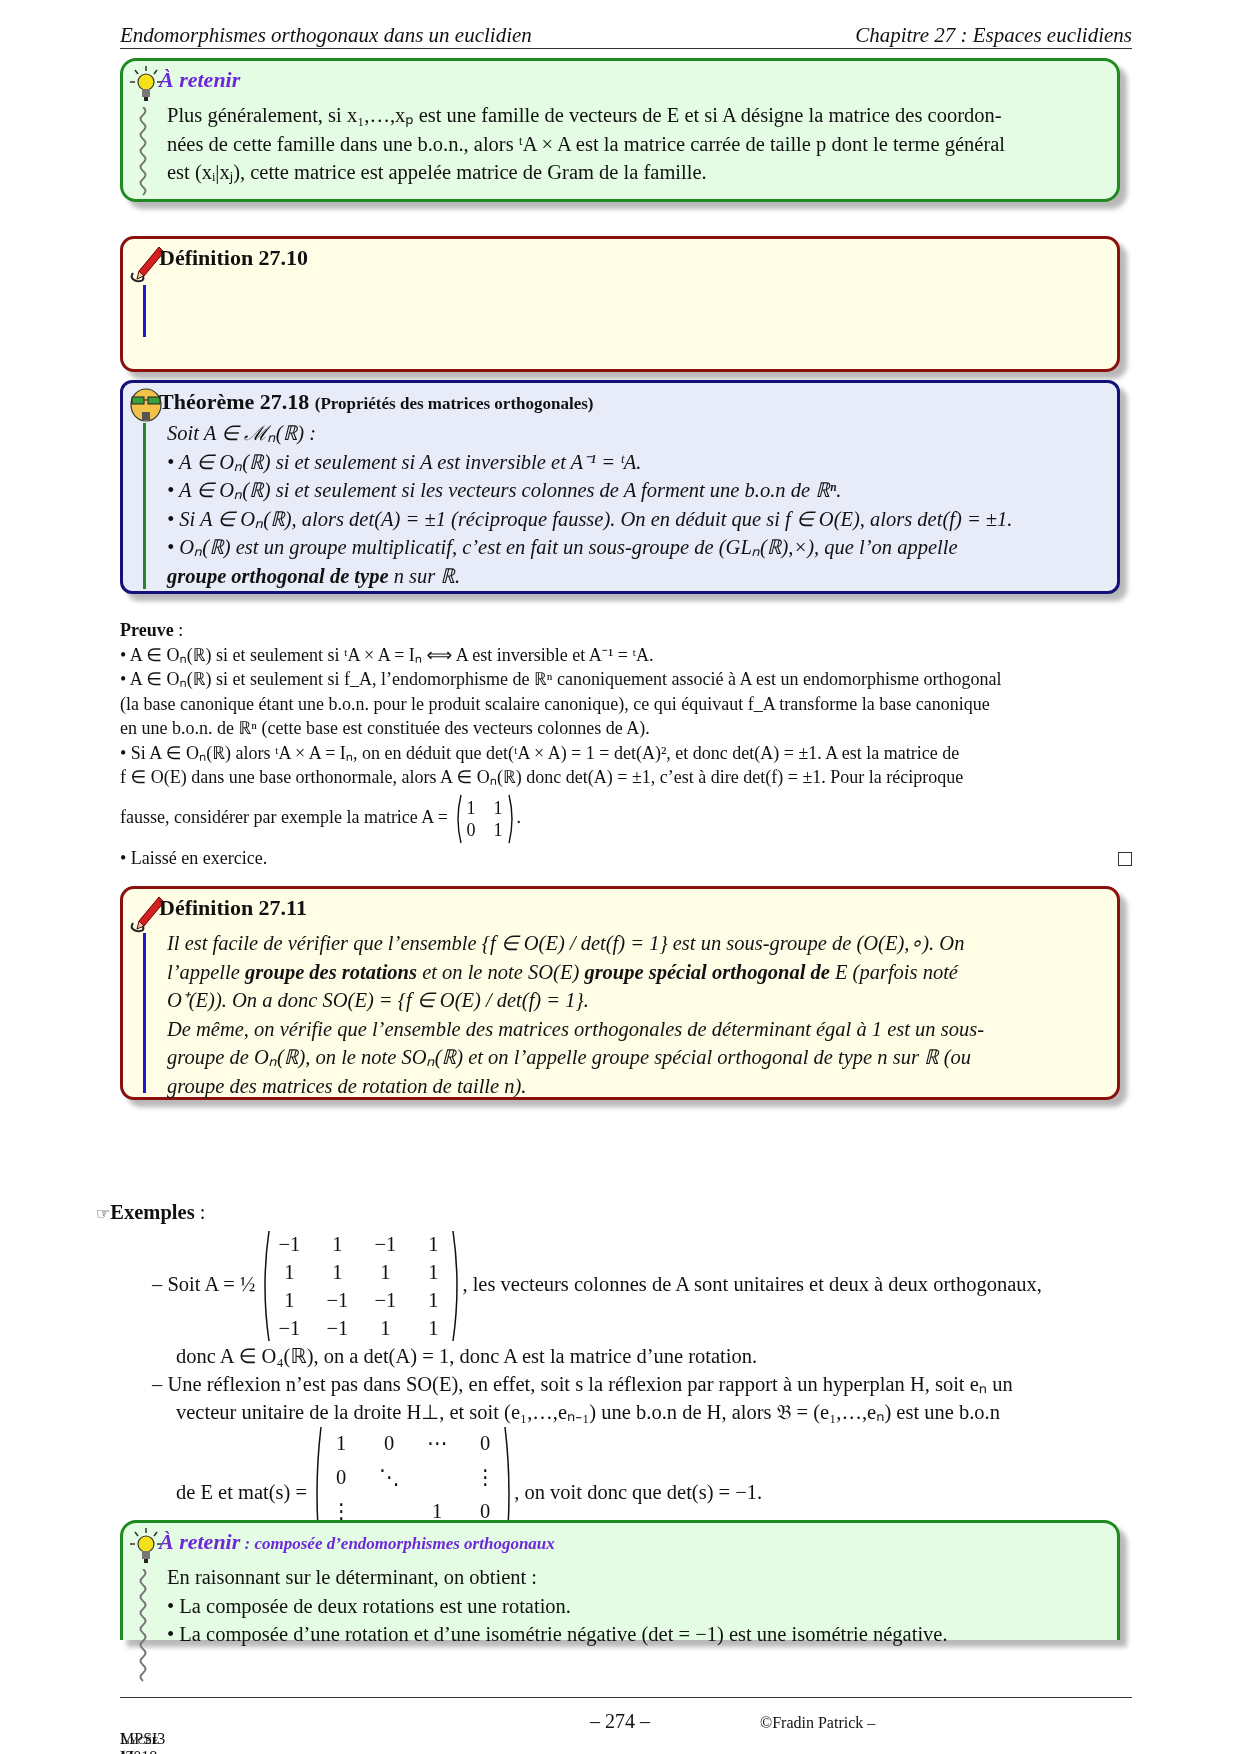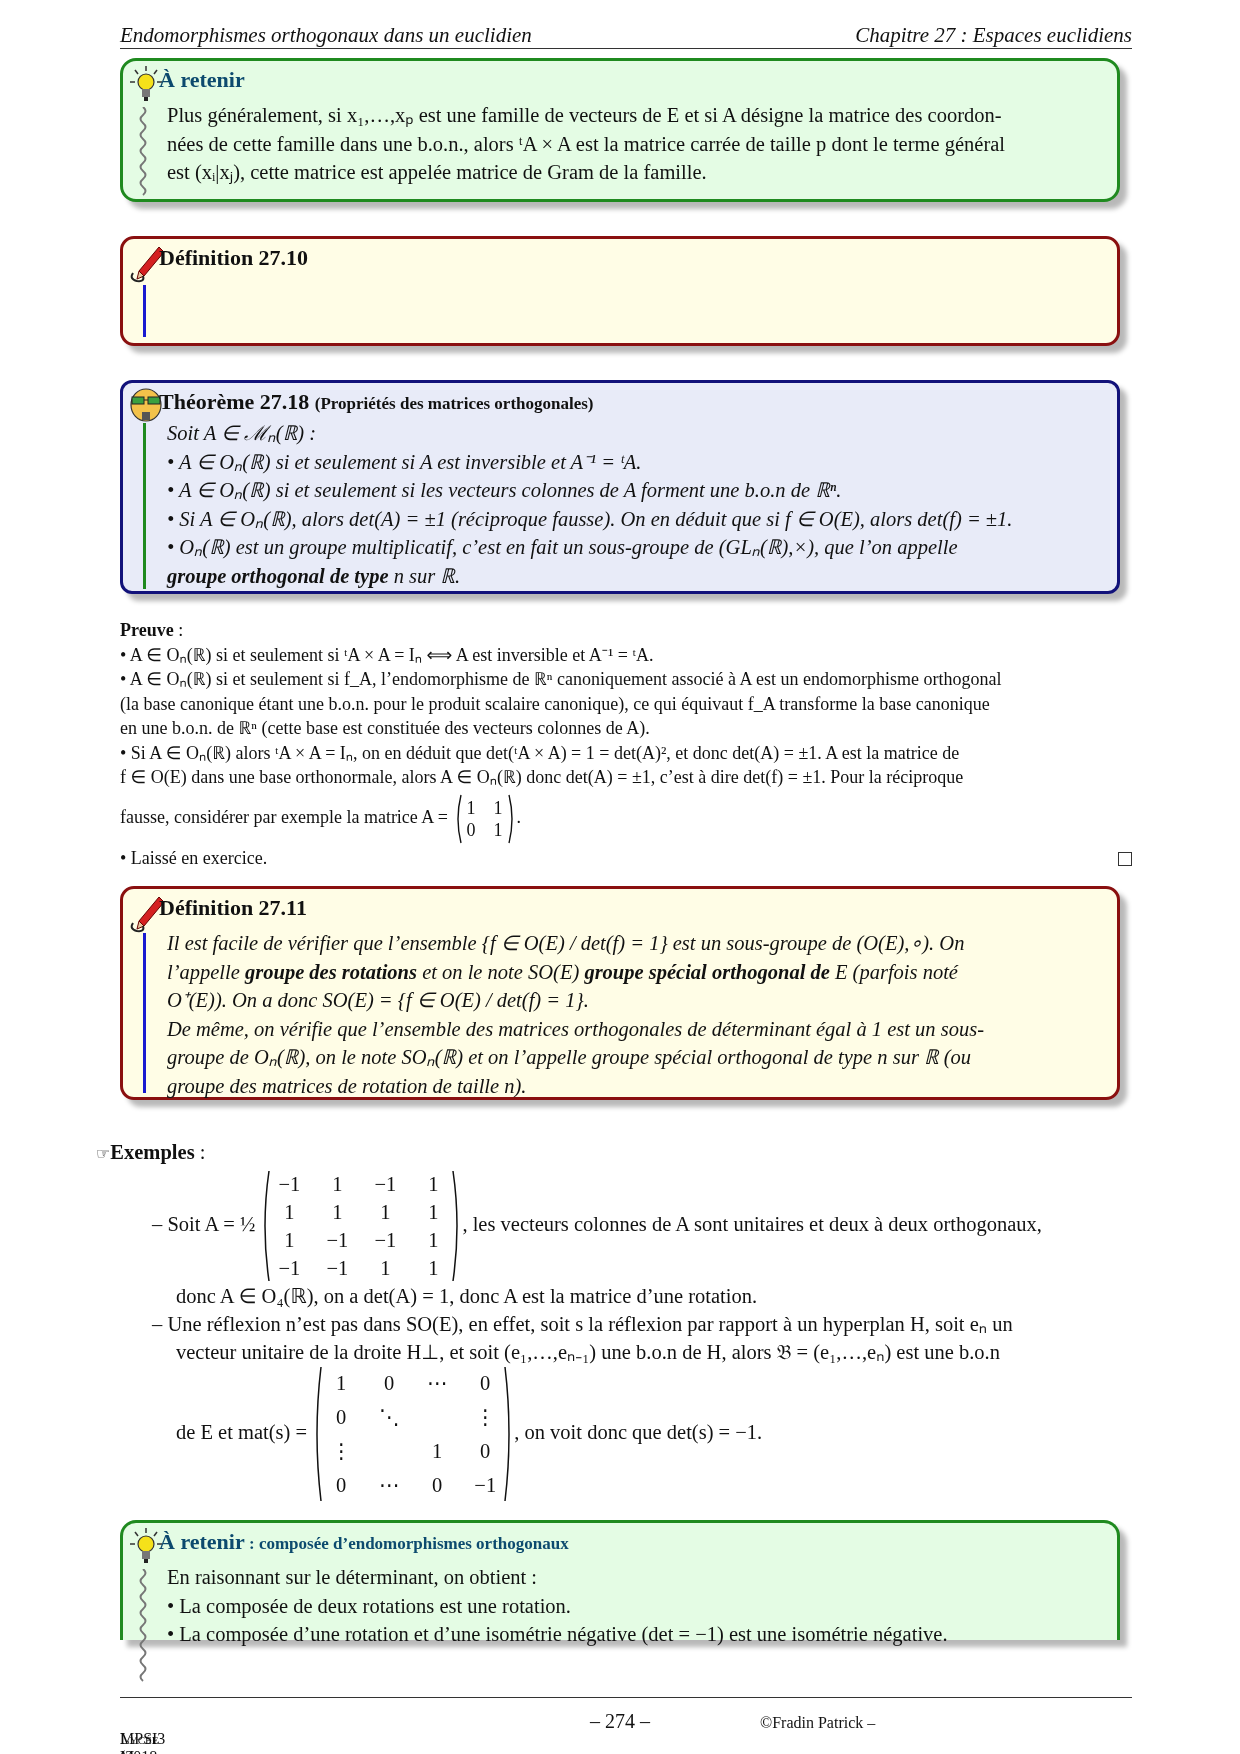--- a/index.html
+++ b/index.html
@@ -19,21 +19,21 @@
     border-radius: 16px; box-sizing: border-box;
     box-shadow: 7px 7px 5px rgba(0,0,0,0.28);
   }
   .box.green { background: #e4fce4; border: 3px solid #1f8a1f; }
   .box.red { background: #fffde6; border: 3px solid #8a1010; border-radius: 14px; }
   .box.blue { background: #e8ebf8; border: 3px solid #12127a; border-radius: 12px; }
   .box-title {
     position: absolute; left: 36px; top: 6px;
     font-family: "Liberation Serif", serif; font-weight: bold; font-size: 22px;
   }
-  .box.green .box-title { color: #0c4a6e; }
+  .box.green .box-title { color: #6d28d9; font-style: italic; }
   .box-title .subtitle { font-size: 17px; }
   .box-body {
     position: absolute; left: 44px; right: 16px;
     font-family: "Liberation Serif", serif; font-size: 20.5px; line-height: 28.5px;
     text-align: justify;
   }
   .italic { font-style: italic; }
   .bar {
     position: absolute; left: 20px; width: 3px;
   }
@@ -91,21 +91,21 @@
   <svg class="squiggle" style="top:46px;" height="90" width="12" viewBox="0 0 12 90">
     <path d="M6 0 q5 4 0 8 q-5 4 0 8 q5 4 0 8 q-5 4 0 8 q5 4 0 8 q-5 4 0 8 q5 4 0 8 q-5 4 0 8 q5 4 0 8 q-5 4 0 8 q5 4 0 8" fill="none" stroke="#777" stroke-width="2"></path>
   </svg>
   <div class="box-body" style="top:40px;">
     <span class="text-line">Plus généralement, si x₁,…,xₚ est une famille de vecteurs de E et si A désigne la matrice des coordon-</span>
     <span class="text-line">nées de cette famille dans une b.o.n., alors ᵗA × A est la matrice carrée de taille p dont le terme général</span>
     <span class="text-line">est (xᵢ|xⱼ), cette matrice est appelée matrice de Gram de la famille.</span>
   </div>
 </div>
 
-<div class="box red" style="top:236px; height:110px;">
+<div class="box red" style="top:236px; height:136px;">
   <svg class="icon" width="36" height="40" viewBox="0 0 36 40">
     <polygon points="10,28 30,4 35,9 15,33" fill="#d42020" stroke="#600" stroke-width="1"></polygon>
     <polygon points="10,28 15,33 8,36" fill="#e8c8a0" stroke="#600" stroke-width="1"></polygon>
     <path d="M4 30 q-4 6 4 8 q8 1 6 -5" fill="none" stroke="#222" stroke-width="2"></path>
   </svg>
   <div class="box-title">Définition 27.10</div>
   <div class="bar blue" style="top:46px; height:52px;"></div>
 </div>
 
 <div class="box blue" style="top:380px; height:214px;">
@@ -171,21 +171,21 @@
   <div class="box-body italic" style="top:40px;">
     <span class="text-line">Il est facile de vérifier que l’ensemble {f ∈ O(E) / det(f) = 1} est un sous-groupe de (O(E),∘). On</span>
     <span class="text-line"><span>l’appelle </span><b>groupe des rotations</b><span> et on le note SO(E) </span><b>groupe spécial orthogonal de</b><span> E (parfois noté</span></span>
     <span class="text-line">O⁺(E)). On a donc SO(E) = {f ∈ O(E) / det(f) = 1}.</span>
     <span class="text-line">De même, on vérifie que l’ensemble des matrices orthogonales de déterminant égal à 1 est un sous-</span>
     <span class="text-line">groupe de Oₙ(ℝ), on le note SOₙ(ℝ) et on l’appelle groupe spécial orthogonal de type n sur ℝ (ou</span>
     <span class="text-line">groupe des matrices de rotation de taille n).</span>
   </div>
 </div>
 
-<div class="examples" style="top:1138px;">
+<div class="examples" style="top:1198px;">
   <span class="text-line">
     <span style="font-size:16px;">☞</span><b>Exemples</b><span> :</span>
   </span>
   <div style="padding-left:56px; margin-top:2px;">
     <span>–  Soit A = ½</span>
     <span class="matrix">
       <svg class="paren" width="10" height="112" viewBox="0 0 10 112">
           <path d="M9 1 Q1 56 9 111" fill="none" stroke="#111" stroke-width="1.5"></path>
         </svg>
       <span class="mgrid" style="grid-template-columns: repeat(4, 30px); line-height:28px;">

